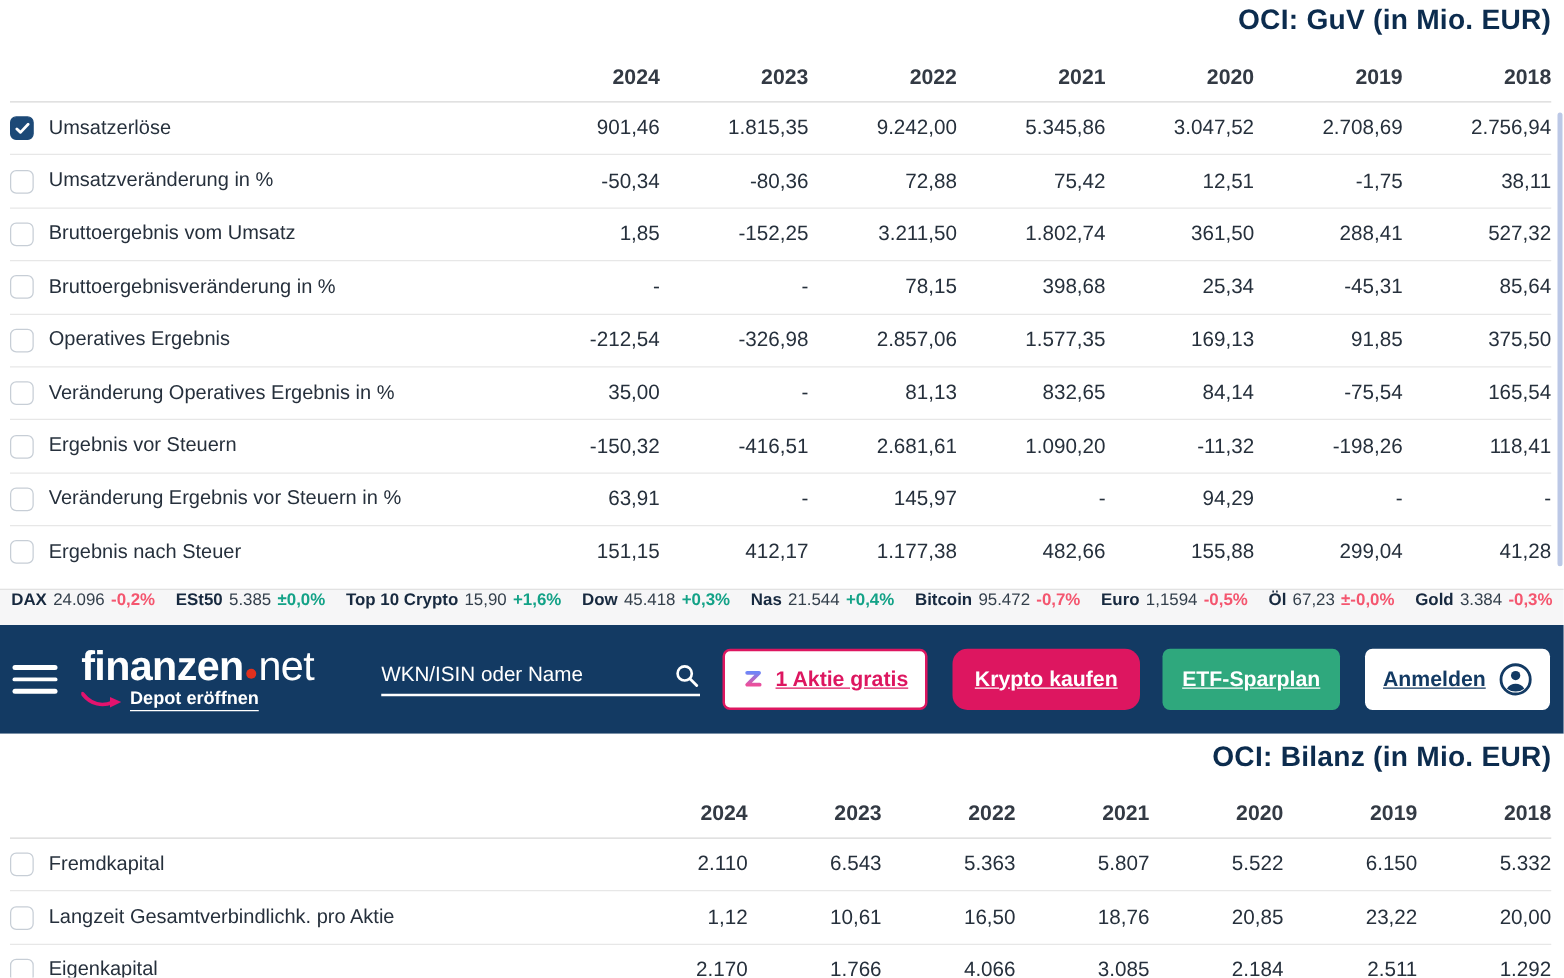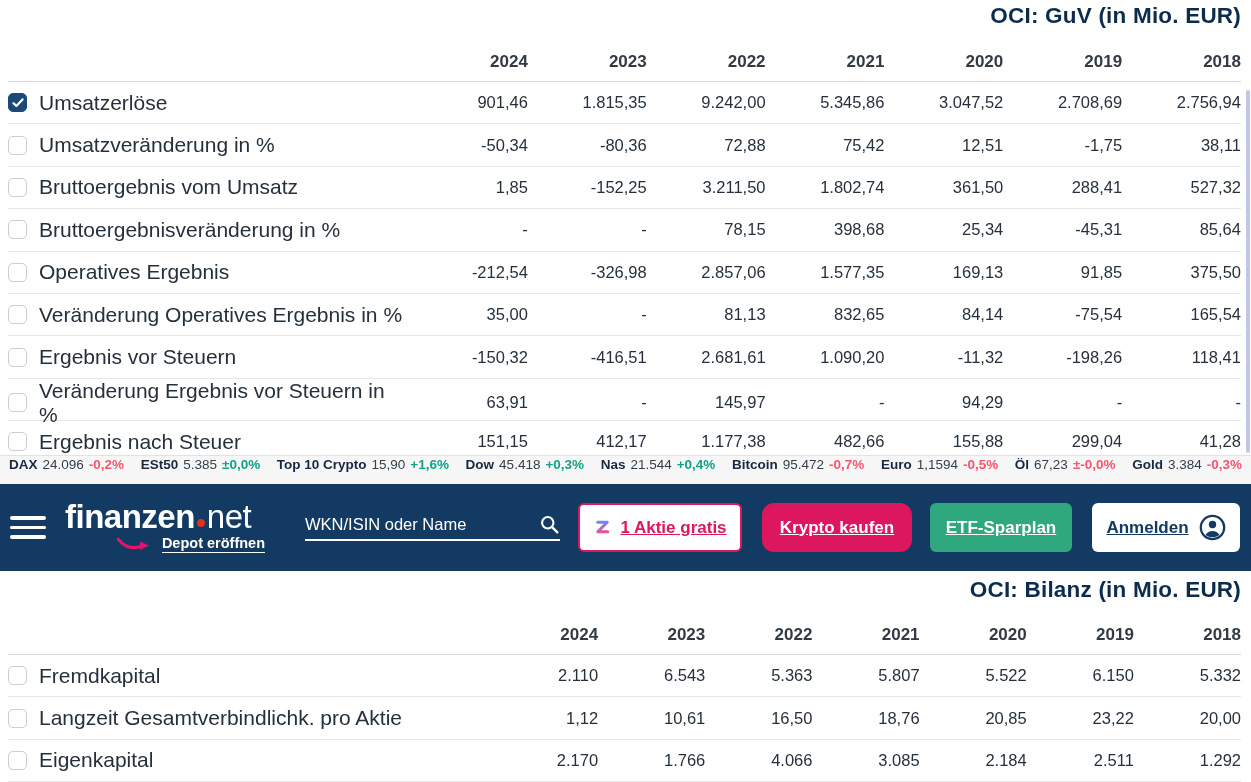--- a/index.html
+++ b/index.html
@@ -21,53 +21,53 @@
   .sec-bilanz .sec-title{margin-top:6px;}
 
   .t-row{display:grid; align-items:center;}
   .guv-grid{grid-template-columns:401px repeat(7,1fr);}
   .bil-grid{grid-template-columns:483px repeat(7,1fr);}
   .t-head{height:53px; align-items:end; border-bottom:1px solid var(--rule-dark); padding-bottom:9px;gap:23px;}
   .sec-bilanz .t-head{height:52px;}
   .t-body{height:42.4px; border-bottom:1px solid var(--rule);}
   .c-val{text-align:right; font-size:16.5px; color:var(--text);}
   .c-year{font-weight:700; font-size:17px; color:#333a44;}
-  .c-label{display:flex; align-items:center; font-size:21px; color:var(--text);}
+  .c-label{display:flex; align-items:center; font-size:16px; color:var(--text);}
   .checkbox{width:19px; height:19px; flex:0 0 19px; border:1.5px solid #c7ced6; border-radius:5px;
     background:#fff; margin-right:12px; display:inline-flex; align-items:center; justify-content:center;}
   .checkbox.checked{background:var(--checked); border-color:var(--checked);}
   .checkbox svg{display:block;}
 
   
   .scroll-strip{position:absolute; right:1px; top:90px; width:4px; height:363px;
     background:#bcc8e6; border-radius:2px;}
 
   
   .ticker{height:29px; background:#f6f6f7; border-top:1px solid #e2e2e2;
-    display:flex; align-items:flex-end; justify-content:space-between; padding:12px 9px;
-    font-size:13.5px; white-space:nowrap;}
+    display:flex; align-items:flex-start; justify-content:space-between; padding:0 9px;
+    font-size:13.5px; white-space:nowrap;margin-top:16px;}
   .tick{text-decoration:none; display:inline-flex; gap:5px; align-items:baseline;}
   .tick .t-label{font-weight:700; color:#17293f;}
   .tick .t-value{color:#333f4b;}
   .tick .t-chg{font-weight:600;}
   .tick .up{color:var(--up);}
   .tick .down{color:var(--down);}
 
   
   .nav{height:87px; background:var(--navy); display:flex; align-items:center;}
   .hamburger{margin-left:10px; width:36px; background:none; border:none; cursor:pointer;
     display:flex; flex-direction:column; gap:6px;}
   .hamburger span{display:block; height:3.5px; background:#fff; border-radius:2px;}
   .logo{margin-left:19px; width:200px; cursor:pointer;}
   .logo-line{color:#fff; font-size:33px; line-height:30px; letter-spacing:-.5px;}
   .logo-line .l1{font-weight:800;}
   .logo-line .dot{display:inline-block; width:8px; height:8px; border-radius:50%;
     background:var(--dot-red); margin:0 2px 1px 2px;}
   .logo-line .l2{font-weight:300;}
-  .tagline{display:flex; align-items:center; gap:11px; margin-top:3px; justify-content:flex-end;}
+  .tagline{display:flex; align-items:center; gap:5px; margin-top:3px; justify-content:flex-start;}
   .tagline .tg-text{color:#fff; font-weight:700; font-size:14.5px; border-bottom:1.5px solid #fff; padding-bottom:1px;}
   .search{margin-left:40px; width:255px; display:flex; align-items:center;
     border-bottom:2px solid #fff; padding-bottom:4px;}
   .search input{flex:1; background:transparent; border:none; outline:none; color:#e5e5e5;
     font-size:16.5px; font-family:"Liberation Sans", sans-serif;}
   .search input::placeholder{color:#fff; opacity:1;}
   .search .s-icon{cursor:pointer; display:flex;}
   .btn{height:49px; border-radius:6px; border:none; cursor:pointer; font-size:17px;
     font-family:"Liberation Sans", sans-serif; display:inline-flex; align-items:center; justify-content:center;text-decoration:underline;}
   .btn-free{margin-left:18px; width:164px; background:#fff; border:2px solid var(--pink);

